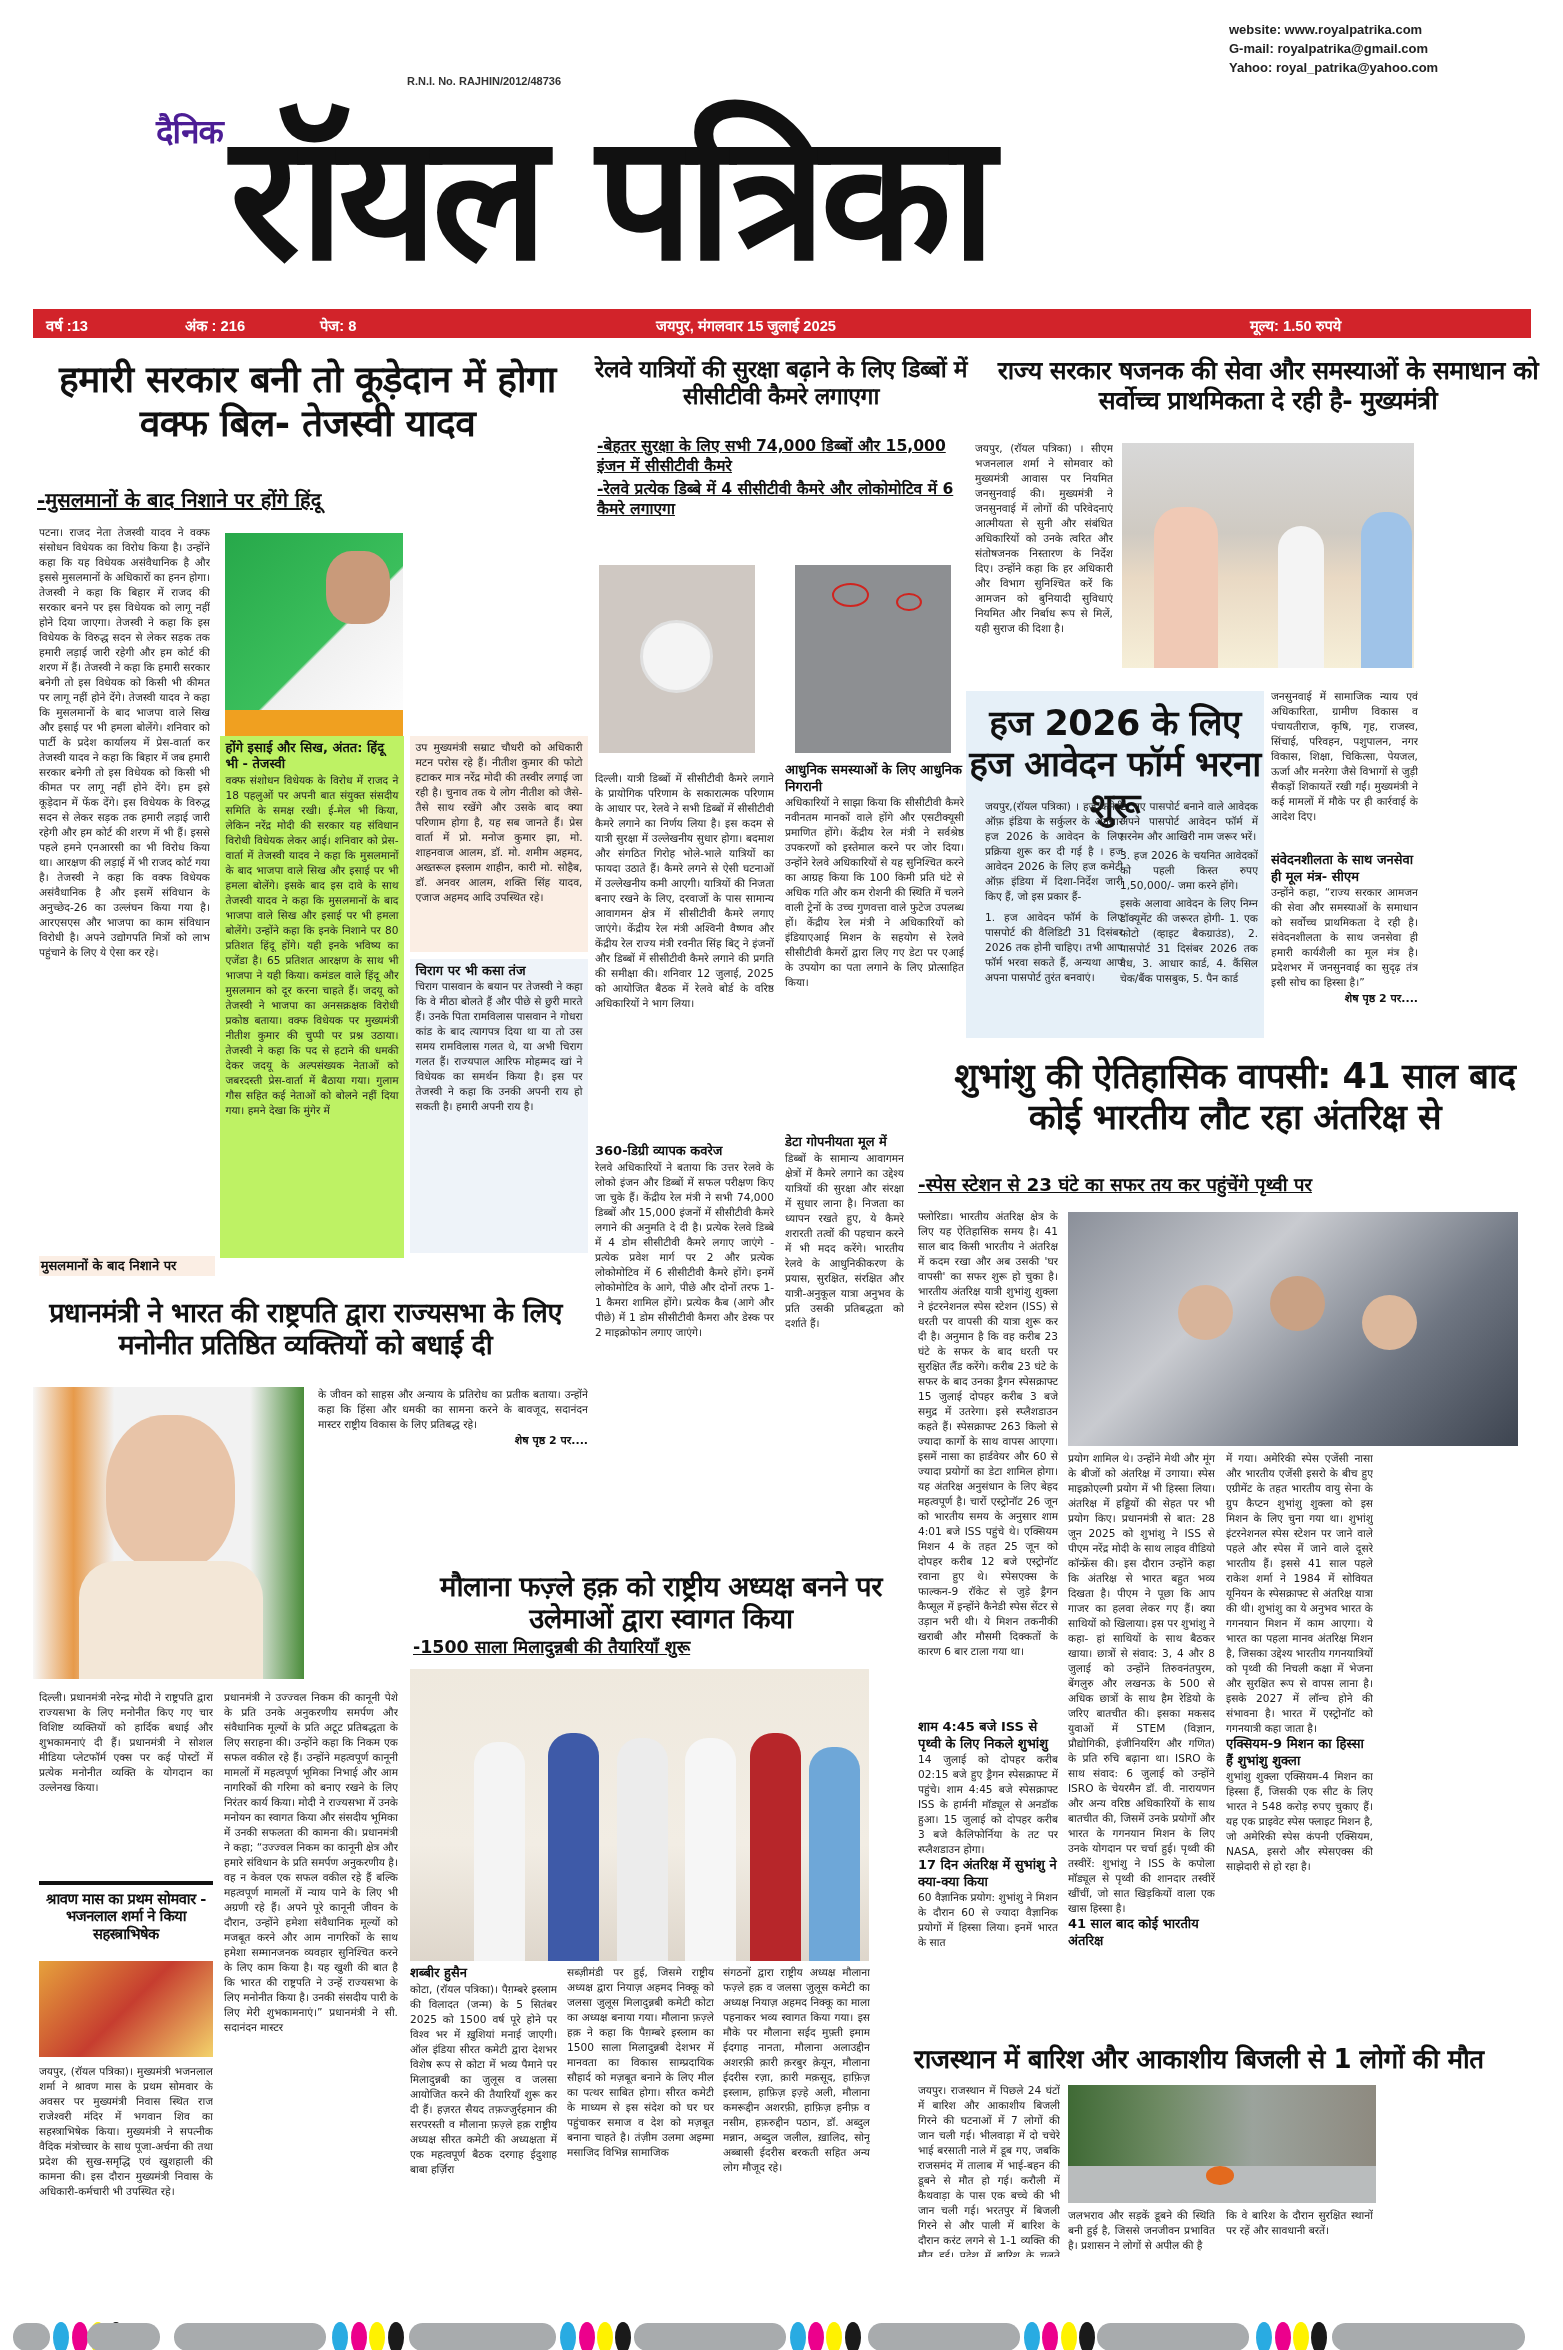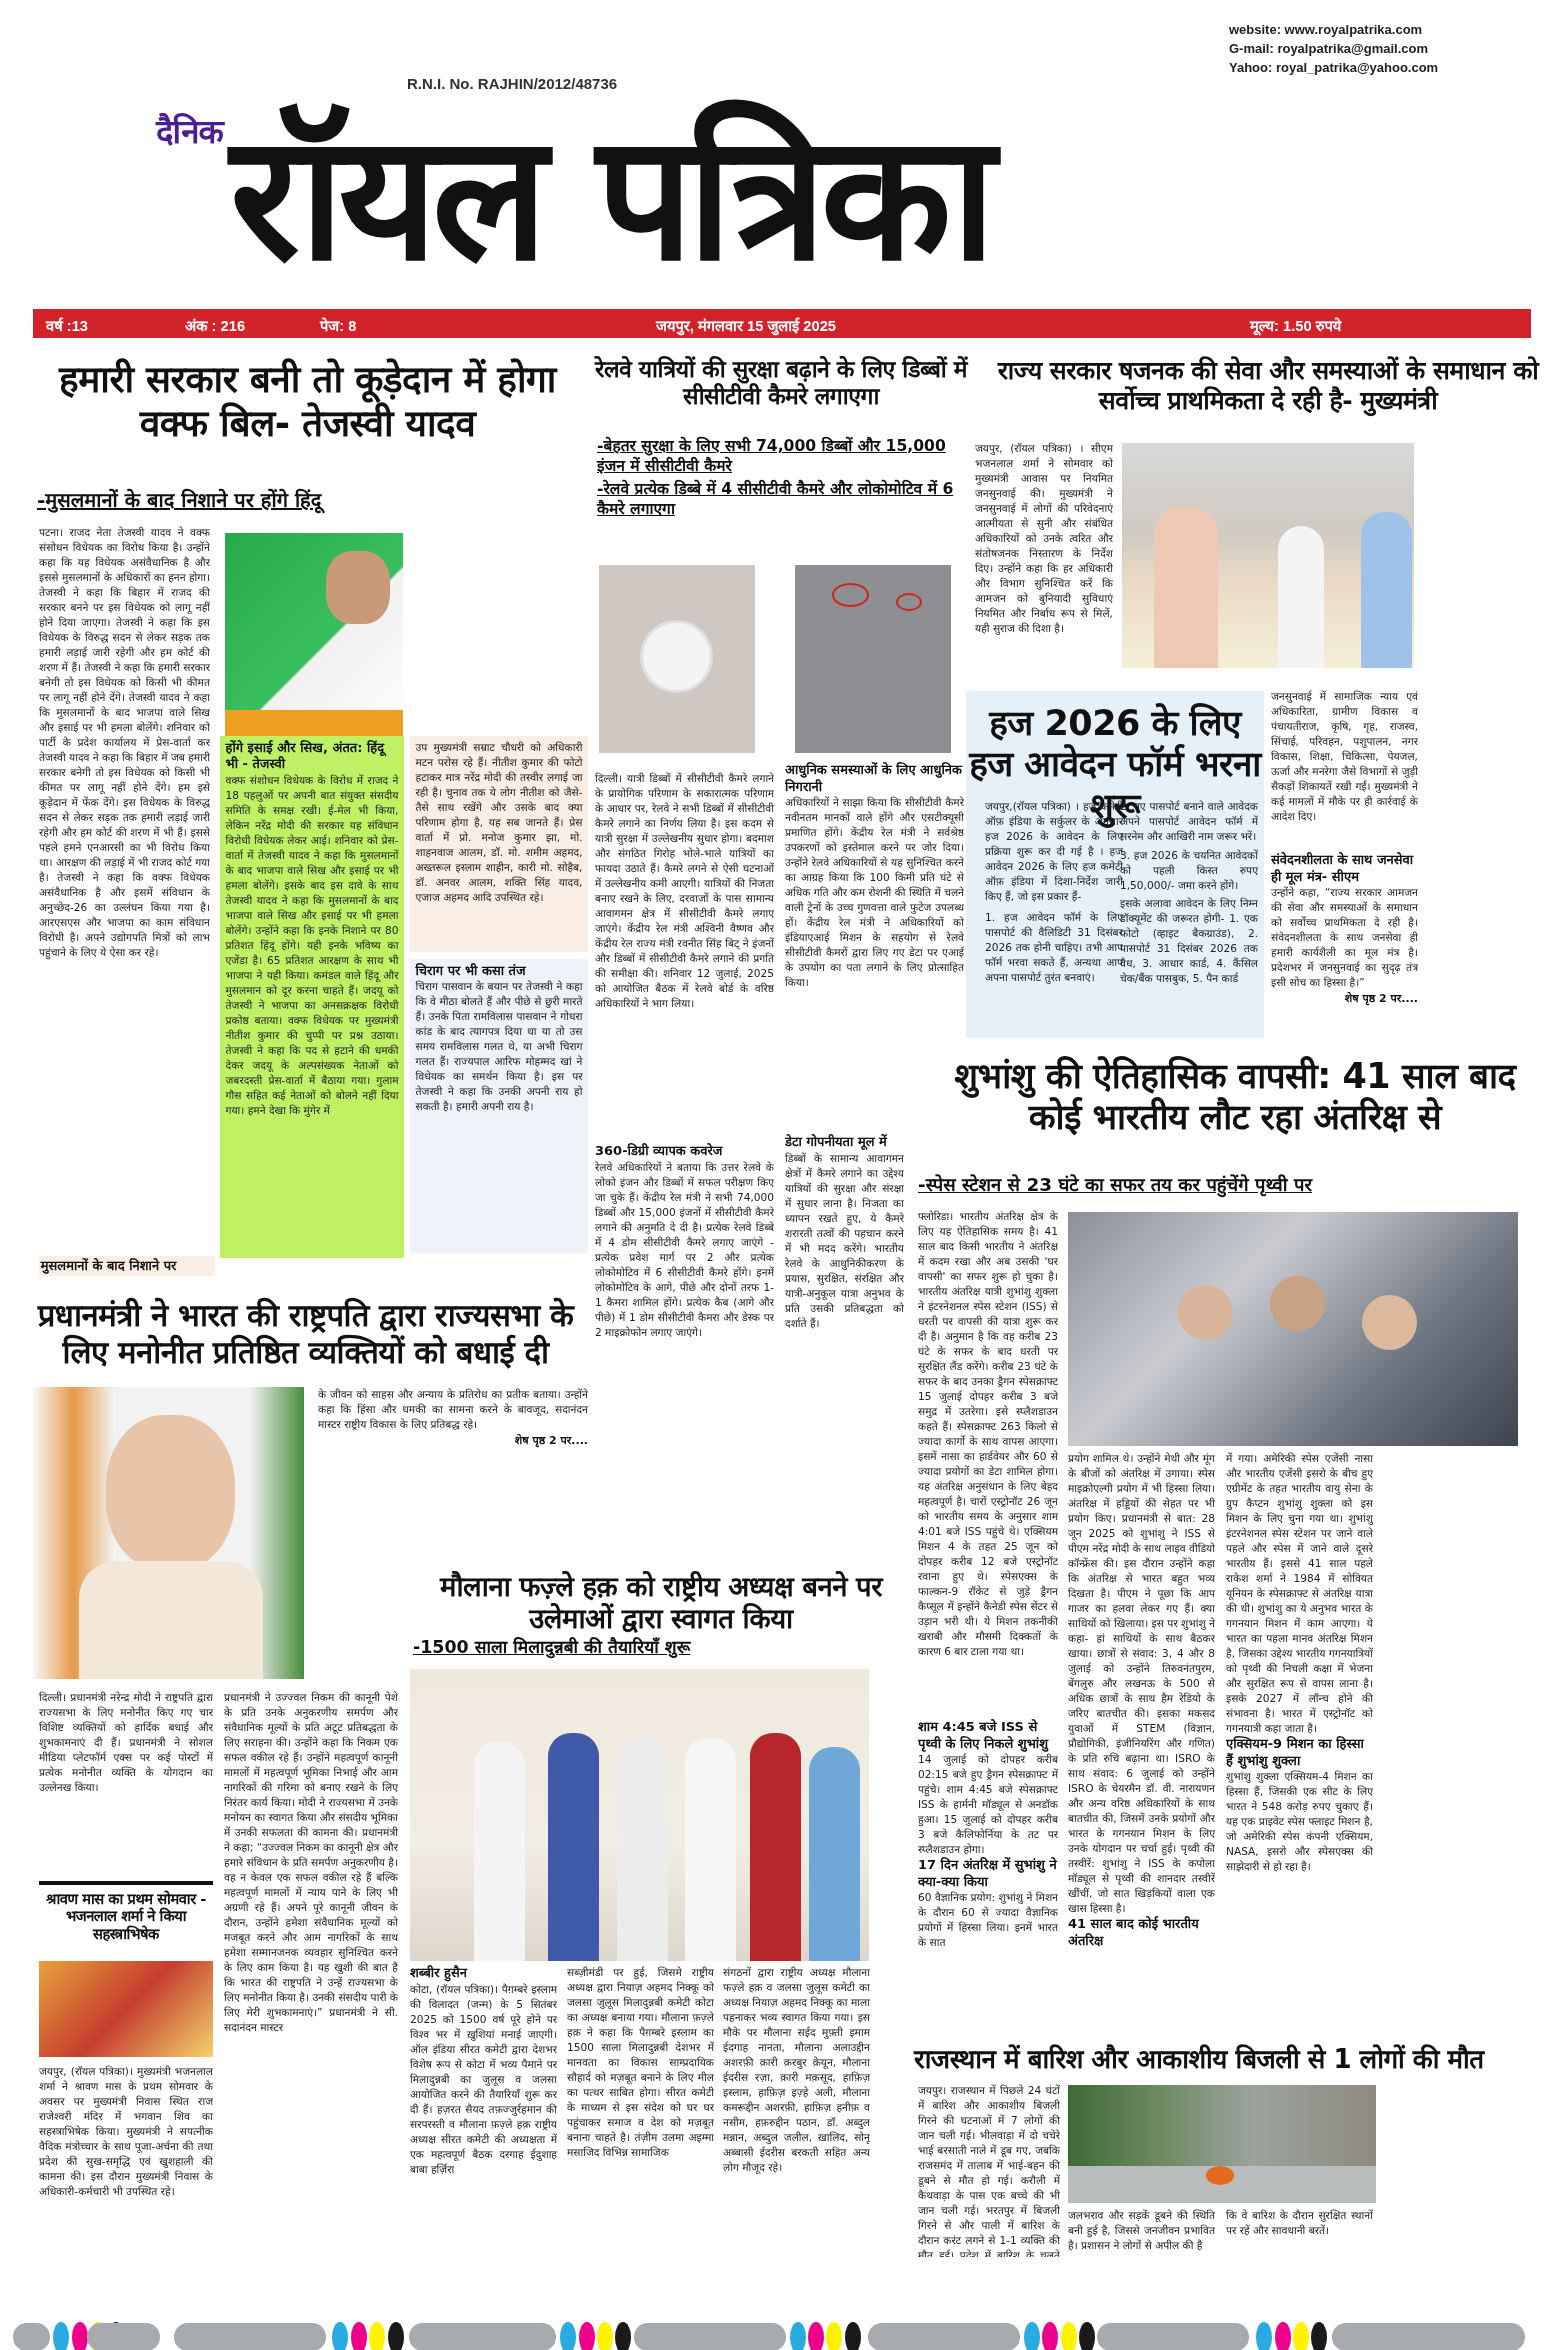--- a/index.html
+++ b/index.html
@@ -1,20 +1,20 @@
 <!DOCTYPE html>
 <html style="font-size:14.7px"><head>
 <meta charset="utf-8">
 <style>
   * { box-sizing: border-box; margin: 0; padding: 0; }
   html, body { width: 1564px; height: 2351px; background: #fff; overflow: hidden; }
   body { font-family: "DejaVu Sans", sans-serif; color: #111; position: relative; }
   .abs { position: absolute; }
   .masthead-contact { top: 20px; left: 1229px; font-family: "Liberation Sans", sans-serif; font-size: 13px; font-weight: bold; line-height: 19px; color: #222; }
-  .rni { top: 75px; left: 407px; font-family: "Liberation Sans", sans-serif; font-size: 15px; font-weight: bold; color: #333; }
+  .rni { top: 75px; left: 407px; font-family: "Liberation Sans", sans-serif; font-size: 11px; font-weight: bold; color: #333; }
   .dainik { top: 108px; left: 156px; font-size: 33px; font-weight: bold; color: #4c1d95; letter-spacing: -0.9px; }
   .brand { top: 99px; left: 230px; font-size: 174px; font-weight: bold; line-height: 197px; color: #111; letter-spacing: -5.5px; transform: scaleX(0.98); transform-origin: left; }
   .redbar { top: 309px; left: 33px; width: 1498px; height: 29px; background: #d2232a; color: #fff; font-family: "Liberation Sans", sans-serif; font-weight: bold; font-size: 14.7px; }
   .redbar span { position: absolute; top: 5.5px; }
   .headline { font-weight: bold; color: #111; text-align: center; line-height: 1.18; letter-spacing: -0.5px; }
   .subhead { font-weight: bold; text-decoration: underline; color: #111; line-height: 1.3; }
   .body { font-size: 10.6px; line-height: 15px; color: #222; text-align: justify; }
   .col { position: absolute; overflow: hidden; }
   .photo { position: absolute; overflow: hidden; }
   .boxhead { font-weight: bold; font-size: 13px; line-height: 16.5px; color: #111; }
@@ -106,21 +106,21 @@
 <div class="col" style="top:799px;left:973px;width:138px;height:239px;margin-left:12px;">
   <div class="body">जयपुर,(रॉयल पत्रिका) । हज कमेटी ऑफ़ इंडिया के सर्कुलर के अनुसार हज 2026 के आवेदन के लिए प्रक्रिया शुरू कर दी गई है । हज आवेदन 2026 के लिए हज कमेटी ऑफ़ इंडिया में दिशा-निर्देश जारी किए हैं, जो इस प्रकार हैं-</div>
   <div class="body" style="margin-top:5.5px">1. हज आवेदन फॉर्म के लिए पासपोर्ट की वैलिडिटी 31 दिसंबर 2026 तक होनी चाहिए। तभी आप फॉर्म भरवा सकते हैं, अन्यथा आप अपना पासपोर्ट तुरंत बनवाएं।</div>
 </div>
 <div class="col" style="top:799px;left:1120px;width:138px;height:239px;">
   <div class="body">2. नए पासपोर्ट बनाने वाले आवेदक अपने पासपोर्ट आवेदन फॉर्म में सरनेम और आखिरी नाम जरूर भरें।</div>
   <div class="body" style="margin-top:3.7px">3. हज 2026 के चयनित आवेदकों को पहली किस्त रुपए 1,50,000/- जमा करने होंगे।</div>
   <div class="body" style="margin-top:3.7px">इसके अलावा आवेदन के लिए निम्न डॉक्यूमेंट की जरूरत होगी- 1. एक फोटो (व्हाइट बैकग्राउंड), 2. पासपोर्ट 31 दिसंबर 2026 तक वैध, 3. आधार कार्ड, 4. कैंसिल चेक/बैंक पासबुक, 5. पैन कार्ड</div>
 </div>
 
-<div class="abs headline" style="top:1297px;left:23px;width:565px;font-size:31px;text-align:center;">प्रधानमंत्री ने भारत की राष्ट्रपति द्वारा राज्यसभा के लिए मनोनीत प्रतिष्ठित व्यक्तियों को बधाई दी</div>
+<div class="abs headline" style="top:1297px;left:23px;width:565px;font-size:27px;text-align:center;">प्रधानमंत्री ने भारत की राष्ट्रपति द्वारा राज्यसभा के लिए मनोनीत प्रतिष्ठित व्यक्तियों को बधाई दी</div>
 <div class="photo" style="top:1387px;left:33px;width:271px;height:292px;background:linear-gradient(90deg,#f7f7f7 0%,#e79a4a 15%,#f2f2f2 30%,#f2f2f2 80%,#4a8c3a 100%);">
   <div style="position:absolute;left:73px;top:27.5px;width:129px;height:156px;border-radius:45%;background:#e8c4a8;"></div>
   <div style="position:absolute;left:46px;top:174px;width:184px;height:118px;background:#f3e7d7;border-radius:37px 37px 0 0;"></div>
 </div>
 <div class="col" style="top:1387px;left:318px;width:270px;height:92px;">
   <div class="body">के जीवन को साहस और अन्याय के प्रतिरोध का प्रतीक बताया। उन्होंने कहा कि हिंसा और धमकी का सामना करने के बावजूद, सदानंदन मास्टर राष्ट्रीय विकास के लिए प्रतिबद्ध रहे।</div>
   <div class="cont">शेष पृष्ठ 2 पर....</div>
 </div>
 <div class="col body" style="top:1690px;left:39px;width:174px;height:163px;">दिल्ली। प्रधानमंत्री नरेन्द्र मोदी ने राष्ट्रपति द्वारा राज्यसभा के लिए मनोनीत किए गए चार विशिष्ट व्यक्तियों को हार्दिक बधाई और शुभकामनाएं दी हैं। प्रधानमंत्री ने सोशल मीडिया प्लेटफॉर्म एक्स पर कई पोस्टों में प्रत्येक मनोनीत व्यक्ति के योगदान का उल्लेनख किया।</div>
 <div class="col body" style="top:1690px;left:224px;width:174px;height:565px;">प्रधानमंत्री ने उज्ज्वल निकम की कानूनी पेशे के प्रति उनके अनुकरणीय समर्पण और संवैधानिक मूल्यों के प्रति अटूट प्रतिबद्धता के लिए सराहना की। उन्होंने कहा कि निकम एक सफल वकील रहे हैं। उन्होंने महत्वपूर्ण कानूनी मामलों में महत्वपूर्ण भूमिका निभाई और आम नागरिकों की गरिमा को बनाए रखने के लिए निरंतर कार्य किया। मोदी ने राज्यसभा में उनके मनोयन का स्वागत किया और संसदीय भूमिका में उनकी सफलता की कामना की। प्रधानमंत्री ने कहा; “उज्ज्वल निकम का कानूनी क्षेत्र और हमारे संविधान के प्रति समर्पण अनुकरणीय है। वह न केवल एक सफल वकील रहे हैं बल्कि महत्वपूर्ण मामलों में न्याय पाने के लिए भी अग्रणी रहे हैं। अपने पूरे कानूनी जीवन के दौरान, उन्होंने हमेशा संवैधानिक मूल्यों को मजबूत करने और आम नागरिकों के साथ हमेशा सम्मानजनक व्यवहार सुनिश्चित करने के लिए काम किया है। यह खुशी की बात है कि भारत की राष्ट्रपति ने उन्हें राज्यसभा के लिए मनोनीत किया है। उनकी संसदीय पारी के लिए मेरी शुभकामनाएं।” प्रधानमंत्री ने सी. सदानंदन मास्टर</div>

